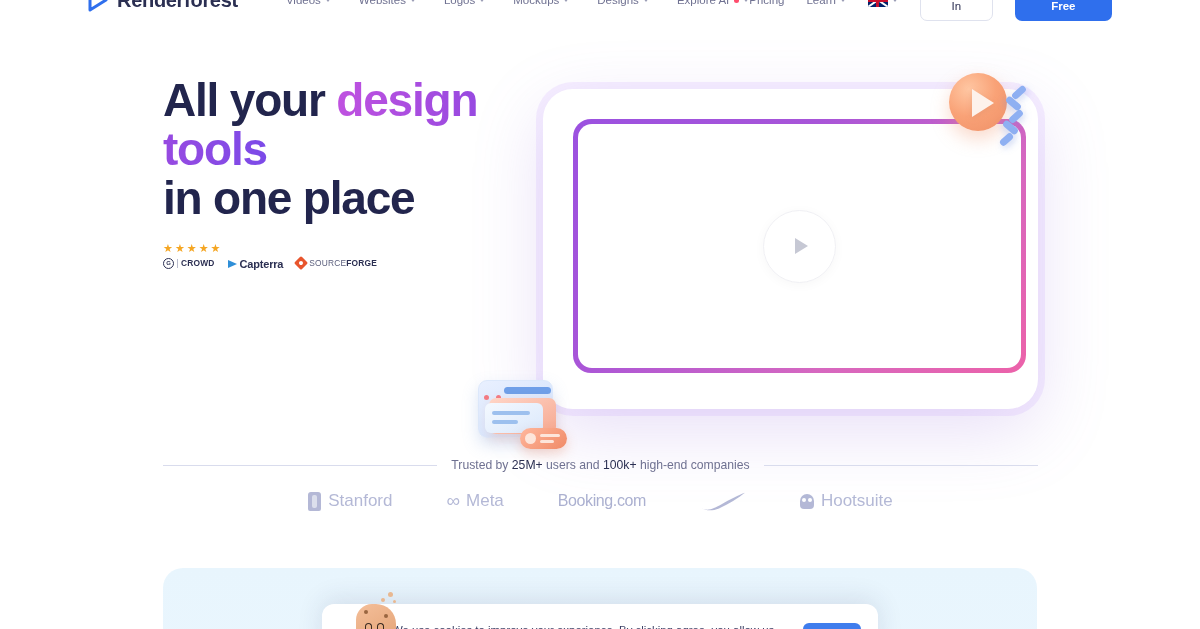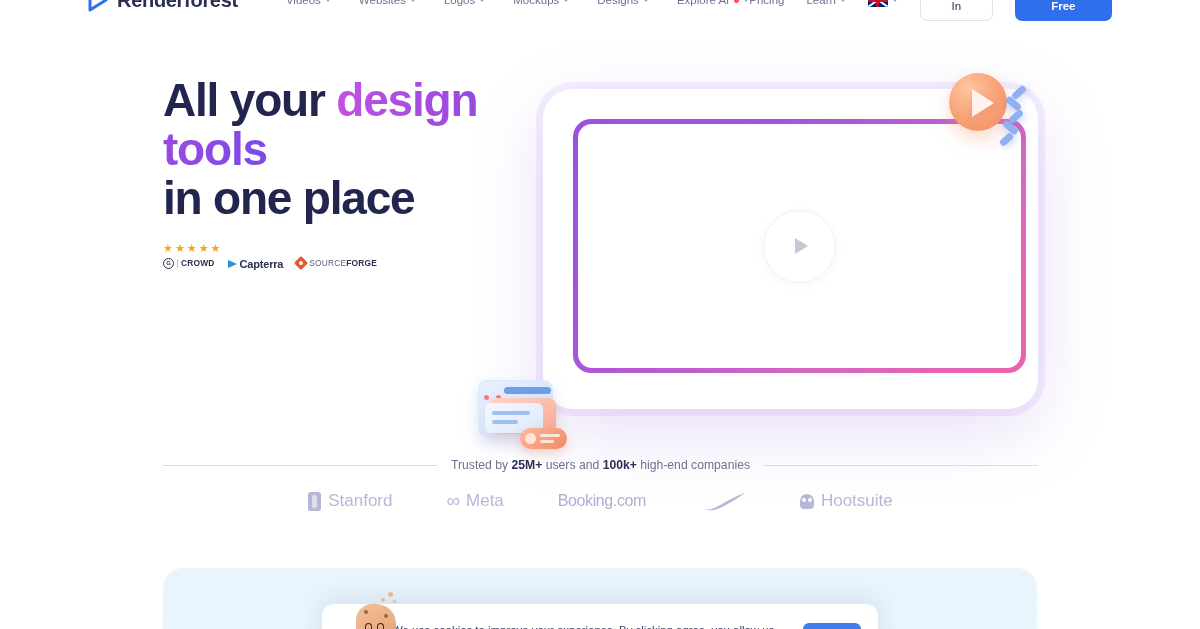--- a/index.html
+++ b/index.html
@@ -151,21 +151,21 @@
     box-shadow: 0 5px 12px rgba(230,130,95,.3);
   }
   .bw-tag .c { position:absolute; left:5px; top:5px; width:11px;height:11px;border-radius:50%;background:#fde5da;}
   .bw-tag .l1{ position:absolute; left:20px; top:6px; width:20px;height:3px;border-radius:2px;background:#fde5da;}
   .bw-tag .l2{ position:absolute; left:20px; top:12px; width:14px;height:3px;border-radius:2px;background:#fde5da;}
 
   
   .trusted { position:absolute; top: 458px; left:163px; width: 875px; display:flex; align-items:center; gap:14px;}
   .rule { flex:1; height:1px; background:#d9dced; }
   .trusted-text { font-size:12.2px; color:#6f7191; white-space:nowrap; }
-  .trusted-text b { color:#2b2f52; font-weight:700; }
+  .trusted-text b { color:#2b2f52; font-weight:400; }
 
   .logos { position:absolute; top: 490px; left:163px; width: 875px;
     display:flex; align-items:center; justify-content:center; gap: 54px; color:#b9bddb; }
   .lg { display:flex; align-items:center; gap:7px; opacity:.95; }
   .lg-text { font-size: 17px; color:#b0b5d4; }
   .stanford-tree { width:13px;height:19px;background:#b0b5d4;border-radius:3px 3px 2px 2px;position:relative;}
   .stanford-tree:after{content:'';position:absolute;left:4px;top:3px;width:5px;height:13px;background:#fff;border-radius:2px;opacity:.55;}
   .meta-inf { font-size: 19px; color:#b0b5d4; letter-spacing:-1px; }
   .booking { font-size: 16px; font-weight:700; color:#a7acce; letter-spacing:-.4px;}
   .booking span { font-weight:400;text-align:center; }

